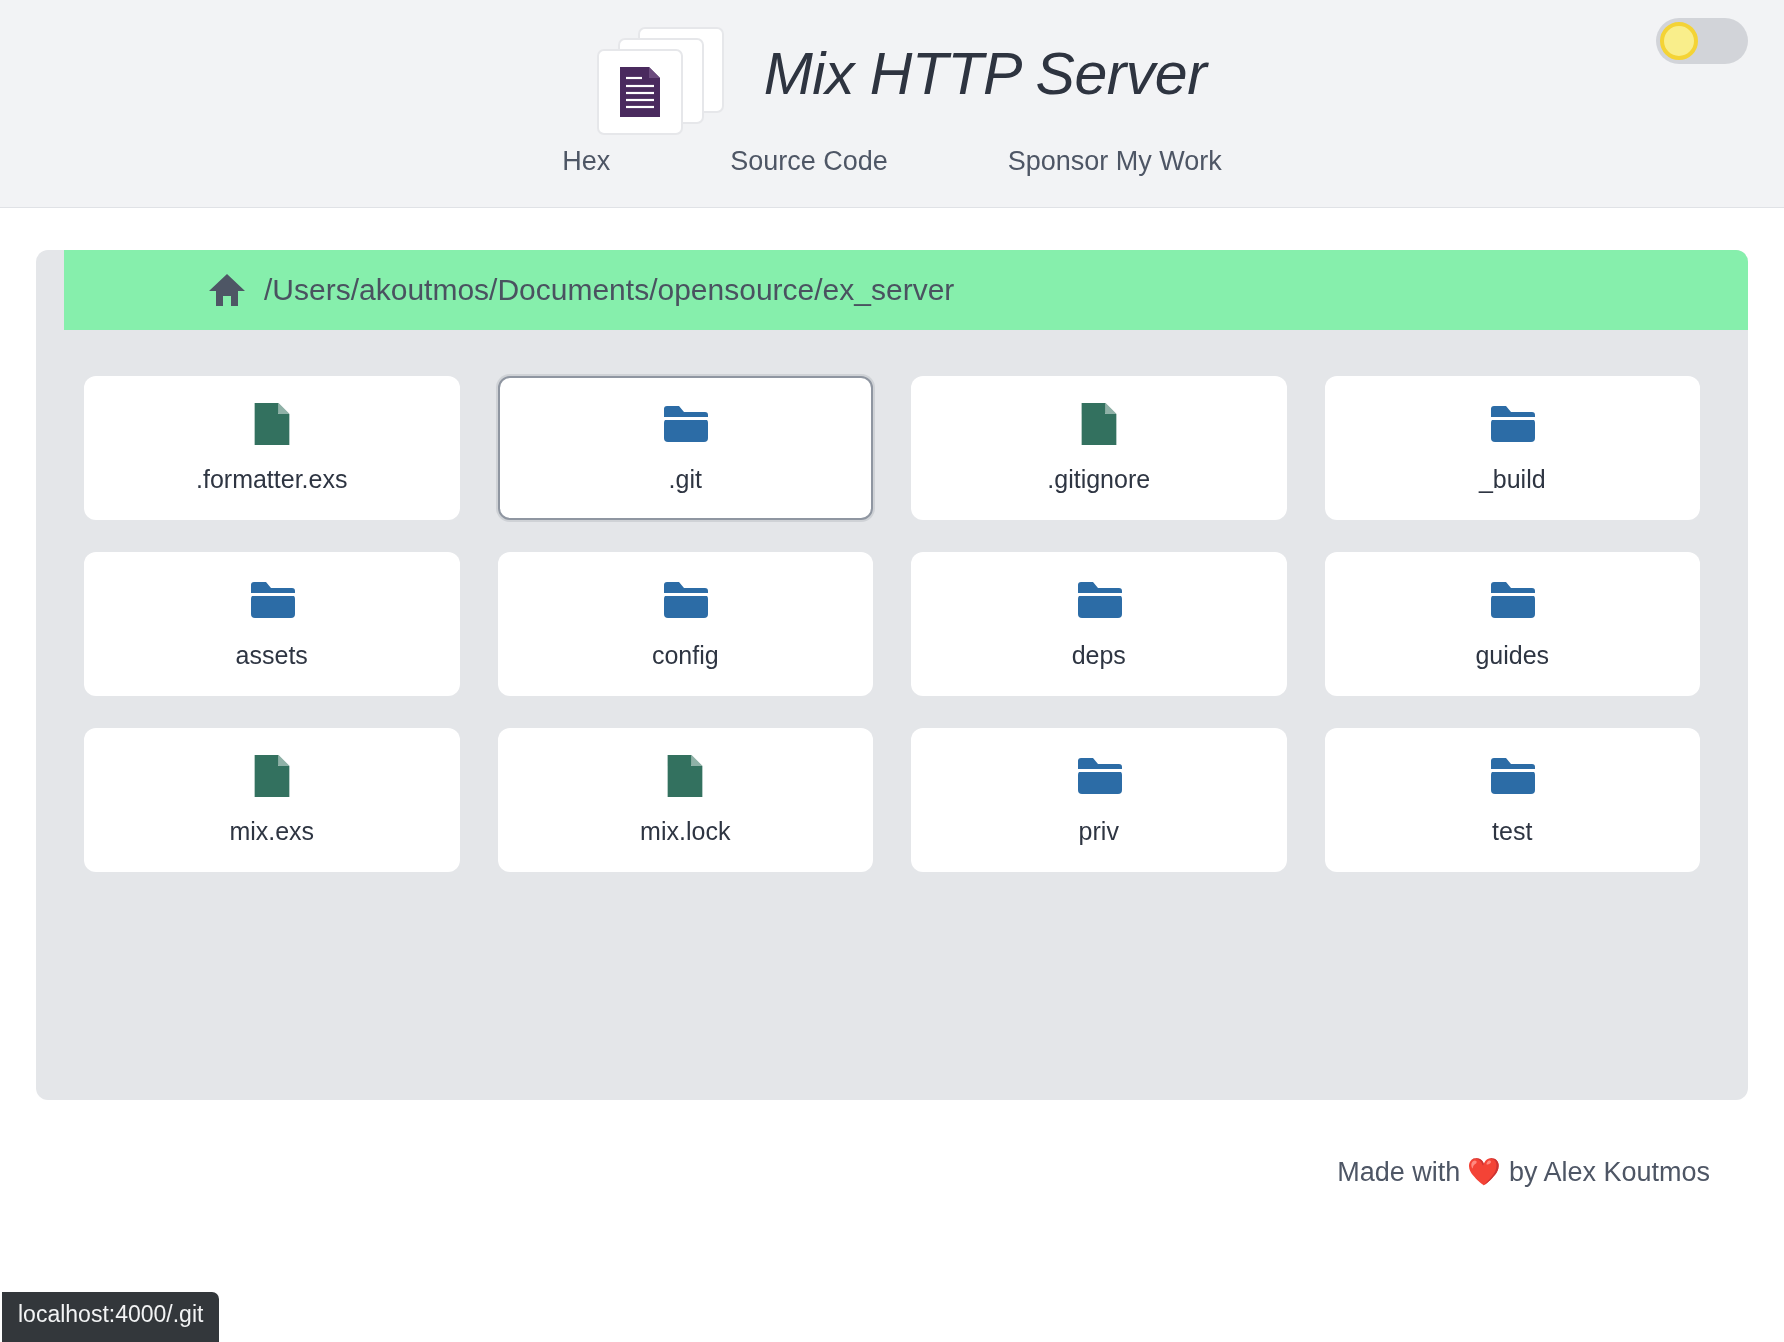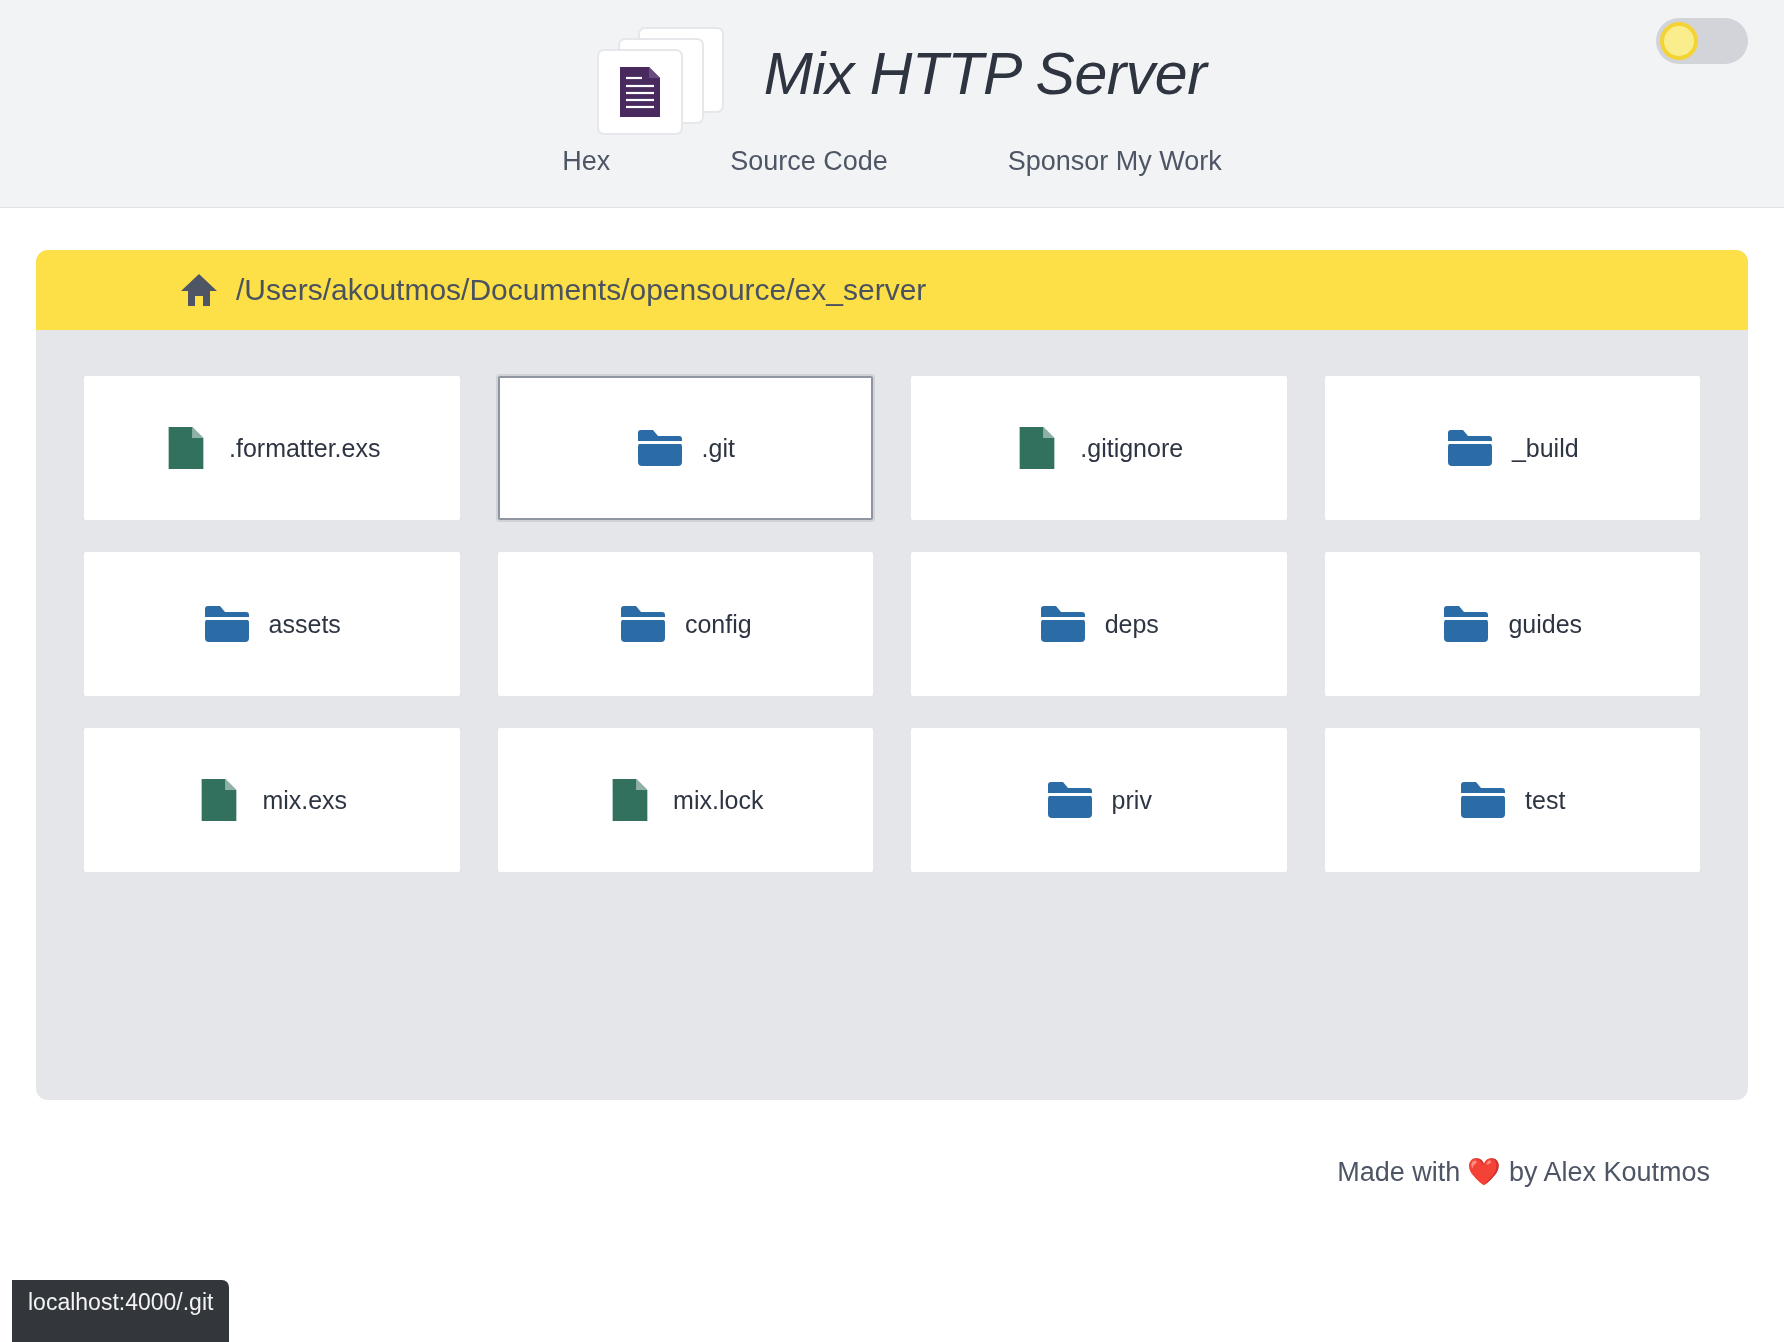--- a/index.html
+++ b/index.html
@@ -110,47 +110,48 @@
     padding: 42px 36px 0;
   }
 
   .explorer {
     background: #e4e6e9;
     border-radius: 12px;
     overflow: hidden;
   }
 
   .path-bar {
-    background: #fde047;
+    background: #86efac;
     display: flex;
     align-items: center;
     gap: 18px;
     padding: 22px 0 22px 144px;
+    margin-left: 28px;
   }
   .home-icon { width: 38px; height: 36px; flex: 0 0 auto; }
   .path-text {
     font-size: 30px;
     color: #4a5260;
     white-space: nowrap;
   }
 
   .grid {
     display: grid;
     grid-template-columns: repeat(4, 1fr);
     gap: 32px 38px;
     padding: 46px 48px 52px;
   }
 
   .tile {
     background: #ffffff;
-    border-radius: 2px;
+    border-radius: 12px;
     border: 2px solid transparent;
     height: 144px;
     display: flex;
-    flex-direction: row;
+    flex-direction: column;
     align-items: center;
     justify-content: center;
     gap: 20px;
     cursor: pointer;
     text-decoration: none;
   }
   .tile.focused {
     border-color: #8f96a1;
     box-shadow: 0 0 0 2px rgba(143,150,161,.25);
   }
@@ -176,26 +177,26 @@
   .footer-text {
     font-size: 27px;
     color: #4e5665;
     white-space: nowrap;
   }
   .heart { color: #e8362c; }
 
   
   .status-bar {
     position: absolute;
-    left: 12px;
+    left: 2px;
     bottom: 0;
     background: #33373b;
     color: #f2f3f4;
     font-size: 23px;
-    padding: 9px 16px 26px;
+    padding: 9px 16px 14px;
     border-top-right-radius: 7px;
     white-space: nowrap;
   }
 </style>
 </head>
 <body>
 
 <header class="site-header">
 
   <button class="theme-toggle">

